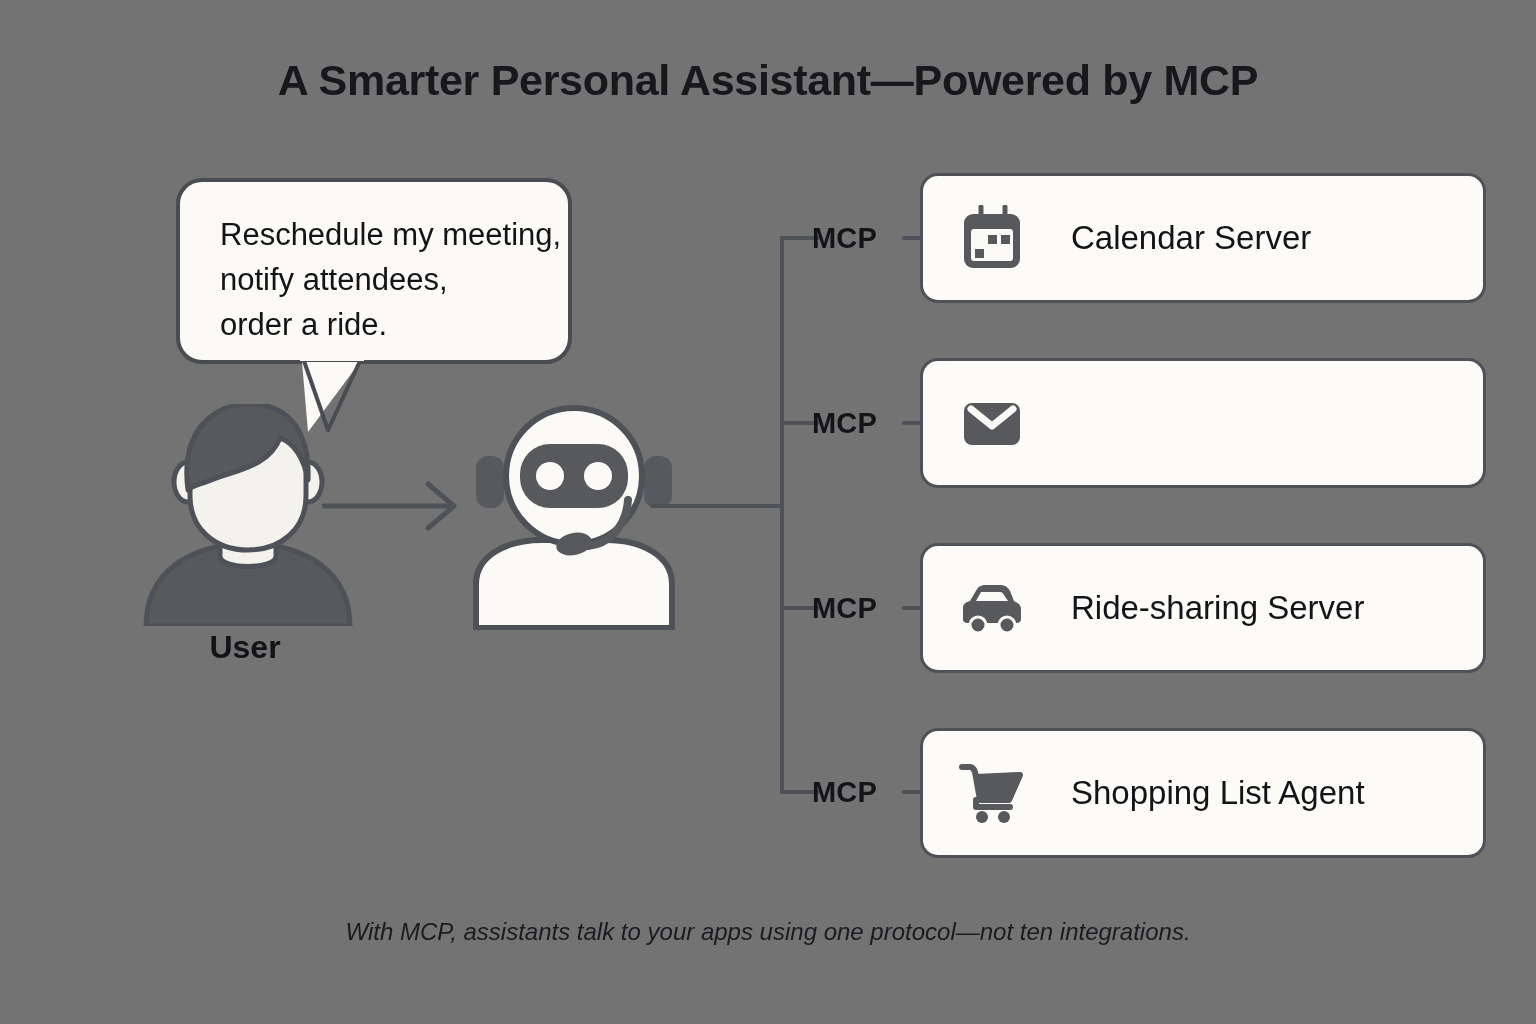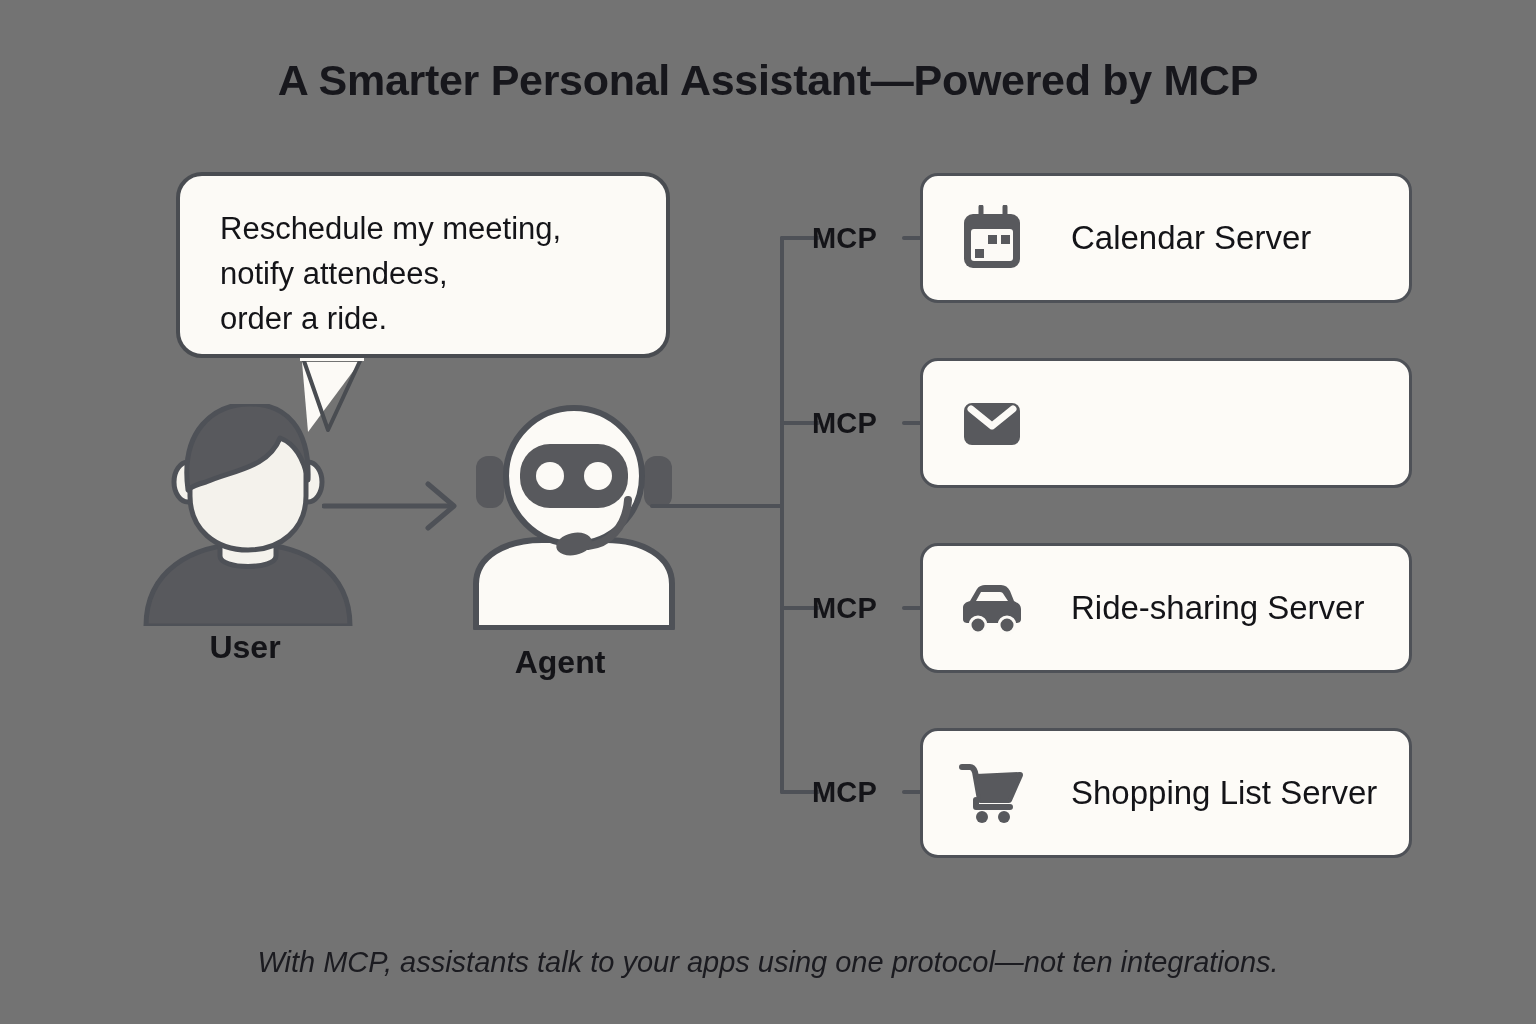--- a/index.html
+++ b/index.html
@@ -29,32 +29,31 @@
     letter-spacing: -0.3px;
   }
 
   
   #caption {
     position: absolute;
     left: 0;
     top: 918px;
     width: 1536px;
     text-align: center;
-    font-size: 29px;
+    font-size: 24px;
     font-style: italic;
     color: #1b1b20;
-    margin-top: 28px;
   }
 
   
   #bubble {
     position: absolute;
     left: 176px;
-    top: 172px;
-    width: 494px;
+    top: 178px;
+    width: 396px;
     height: 186px;
     border: 4px solid #494c51;
     border-radius: 26px;
     background: #fcfaf6;
     box-sizing: border-box;
   }
   #bubble-text {
     position: absolute;
     left: 40px;
     top: 30px;
@@ -123,21 +122,21 @@
     font-size: 29px;
     font-weight: bold;
     color: #141418;
     letter-spacing: 0.2px;
   }
 
   
   .server-box {
     position: absolute;
     left: 920px;
-    width: 492px;
+    width: 566px;
     height: 130px;
     border: 3px solid #4e5157;
     border-radius: 18px;
     background: #fdfbf7;
     box-sizing: border-box;
   }
   .server-icon {
     position: absolute;
     left: 36px;
     top: 50%;
@@ -203,21 +202,20 @@
 
     <rect x="58" y="40" width="108" height="64" rx="30" fill="#58595d"></rect>
     <circle cx="88" cy="72" r="14" fill="#fcfaf6"></circle>
     <circle cx="136" cy="72" r="14" fill="#fcfaf6"></circle>
 
     <path d="M 166 96 C 164 124 146 140 126 142" fill="none" stroke="#58595d" stroke-width="8" stroke-linecap="round"></path>
     <ellipse cx="112" cy="140" rx="18" ry="11" fill="#58595d" transform="rotate(-12 112 140)"></ellipse>
   </svg>
 
   <div id="user-label" class="figure-label">User</div>
-  <div id="agent-label" class="figure-label">Agent</div>
 
   <svg id="connectors" viewBox="0 0 290 720">
 
     <line x1="4" y1="346" x2="134" y2="346" stroke="#4e5157" stroke-width="4" stroke-linecap="round"></line>
 
     <line x1="134" y1="78" x2="134" y2="632" stroke="#4e5157" stroke-width="4" stroke-linecap="round"></line>
 
     <line x1="134" y1="78" x2="170" y2="78" stroke="#4e5157" stroke-width="4" stroke-linecap="round"></line>
     <line x1="134" y1="263" x2="170" y2="263" stroke="#4e5157" stroke-width="4" stroke-linecap="round"></line>
     <line x1="134" y1="448" x2="170" y2="448" stroke="#4e5157" stroke-width="4" stroke-linecap="round"></line>
@@ -265,18 +263,18 @@
   </div>
 
   <div class="server-box" style="top:728px;">
     <svg class="server-icon" viewBox="0 0 66 66">
       <path d="M 3 7 L 11 7 C 14 7 15 9 16 12 L 17 17 L 61 15 L 50 40 L 21 40 L 16 12" fill="none" stroke="#58595d" stroke-width="6" stroke-linecap="round" stroke-linejoin="round"></path>
       <path d="M 18 18 L 59 16 L 49 39 L 22 39 Z" fill="#58595d"></path>
       <path d="M 17 40 L 17 47 L 51 47" fill="none" stroke="#58595d" stroke-width="6" stroke-linecap="round" stroke-linejoin="round"></path>
       <circle cx="23" cy="57" r="6" fill="#58595d"></circle>
       <circle cx="45" cy="57" r="6" fill="#58595d"></circle>
     </svg>
-    <div class="server-name">Shopping List Server</div>
+    <div class="server-name">Shopping List Agent</div>
   </div>
 
   <div id="caption">With MCP, assistants talk to your apps using one protocol—not ten integrations.</div>
 
 </div>
 
 </body></html>

